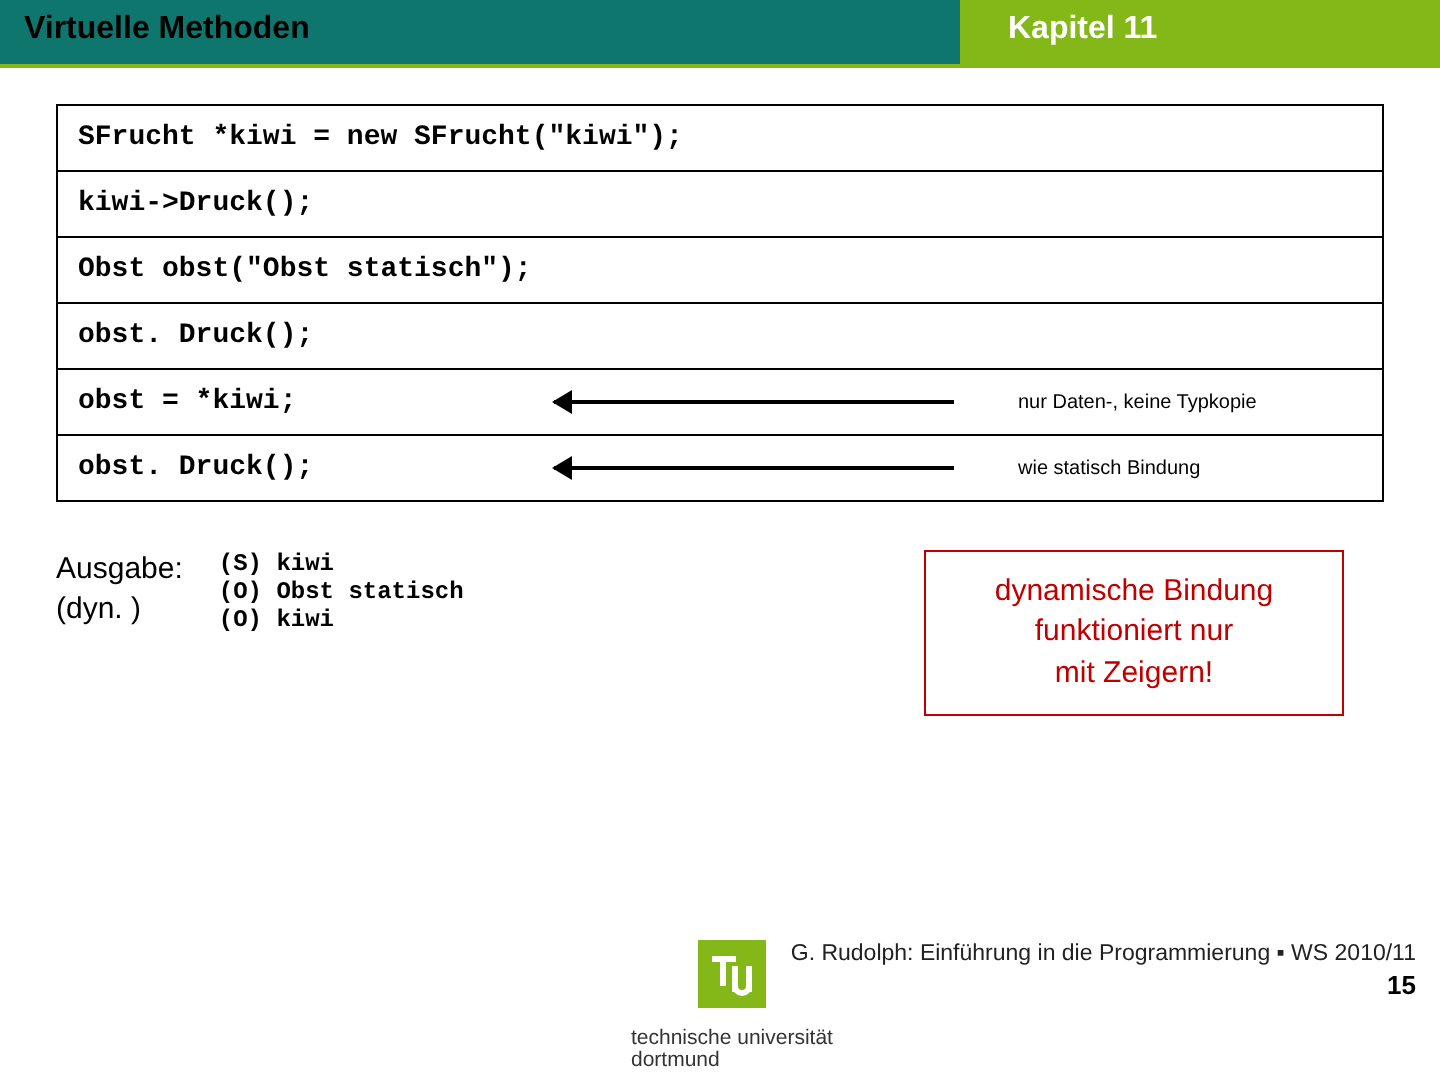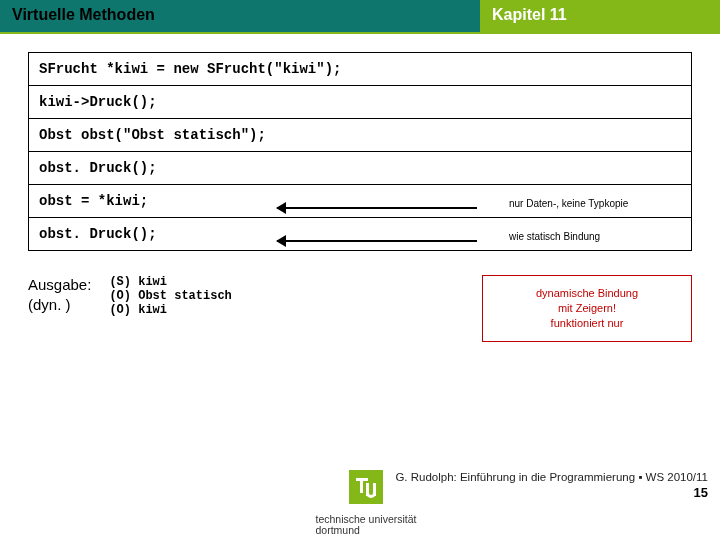--- a/index.html
+++ b/index.html
@@ -1,33 +1,33 @@
 <!DOCTYPE html>
 <html><head>
 <meta charset="utf-8">
 <style>
   * { box-sizing: border-box; margin: 0; padding: 0; }
   body { width: 720px; height: 540px; font-family: Arial, Helvetica, sans-serif; background: #fff; position: relative; overflow: hidden; }
   .header { display: flex; height: 34px; }
   .header-left { flex: 1; background: #0f766e; border-bottom: 2px solid #84b818; padding: 6px 12px; font-weight: bold; font-size: 16px; }
-  .header-right { width: 240px; background: #84b818; color: #fff; padding: 6px 12px; font-weight: bold; font-size: 16px; }
+  .header-right { width: 240px; background: #84b818; color: #fff; padding: 6px 24px; font-weight: bold; font-size: 16px; }
   .content { padding: 18px 28px 0 28px; }
   .warn { font-weight: bold; font-size: 16px; margin-bottom: 14px; }
   .codebox { border: 1.5px solid #000; padding: 0; margin-bottom: 24px; }
   .coderow { border-top: 1.5px solid #000; padding: 8px 10px; font-family: "Courier New", monospace; font-weight: bold; font-size: 14px; }
   .coderow:first-child { border-top: none; }
-  .annot-row { position: relative; display: flex; align-items: flex-end; gap: 18px; }
+  .annot-row { position: relative; display: flex; align-items: center; gap: 18px; }
   .annot-row .code { width: 220px; }
   .annot-row .arrow { flex: 0 0 200px; height: 2px; background: #000; position: relative; margin-right: 8px;}
   .annot-row .arrow::before { content: ""; position: absolute; left: -1px; top: -5px; border-right: 10px solid #000; border-top: 6px solid transparent; border-bottom: 6px solid transparent; }
   .annot-row .label { font-size: 10px; font-family: Arial, sans-serif; font-weight: normal; margin-left: 6px;}
   .output-area { display: flex; align-items: flex-start; gap: 18px; margin-top: 6px; }
   .out-left { font-size: 15px; line-height: 1.3; }
   .out-code { font-family: "Courier New", monospace; font-weight: bold; font-size: 12px; white-space: pre; }
-  .out-right { border: 1.5px solid #c00000; color: #c00000; padding: 10px 5px; text-align: center; font-size: 11px; line-height: 1.35; margin-left: auto; width: 210px;}
+  .out-right { border: 1.5px solid #c00000; color: #c00000; padding: 10px 5px; text-align: center; font-size: 15px; line-height: 1.35; margin-left: auto; margin-right: 20px; width: 210px;}
   .footer { position: absolute; bottom: 0; left: 0; right: 0; }
   .footer-credit { text-align: right; font-size: 11.5px; padding: 2px 12px; color: #222;}
   .footer-page { text-align: right; font-size: 13px; padding: 0 12px 4px; font-weight: bold;}
   .logo-row { display: flex; align-items: center; gap: 10px; padding: 2px 0 4px 12px; margin-top:-36px;flex-direction:column;}
   .logo-badge { width: 34px; height: 34px; background: #84b818; display: flex; align-items: center; justify-content: center; }
   .logo-badge svg { width: 24px; height: 24px; }
   .logo-txt { font-size: 10.5px; line-height: 1.05; color: #333; }
   .slot { width: 240px; display:inline-block;}
 </style>
 </head>
@@ -60,22 +60,22 @@
   <div class="output-area">
     <div class="out-left">
       <div>Ausgabe:</div>
       <div>(dyn. )</div>
     </div>
     <div class="out-code">(S) kiwi
 (O) Obst statisch
 (O) kiwi</div>
     <div class="out-right">
       <div>dynamische Bindung</div>
+      <div>funktioniert nur</div>
       <div>mit Zeigern!</div>
-      <div>funktioniert nur</div>
     </div>
   </div>
 </div>
 
 <div class="footer">
   <div class="footer-credit">G. Rudolph: Einführung in die Programmierung ▪ WS 2010/11</div>
   <div class="footer-page">15</div>
   <div class="logo-row">
     <div class="logo-badge">
       <svg viewBox="0 0 24 24">

